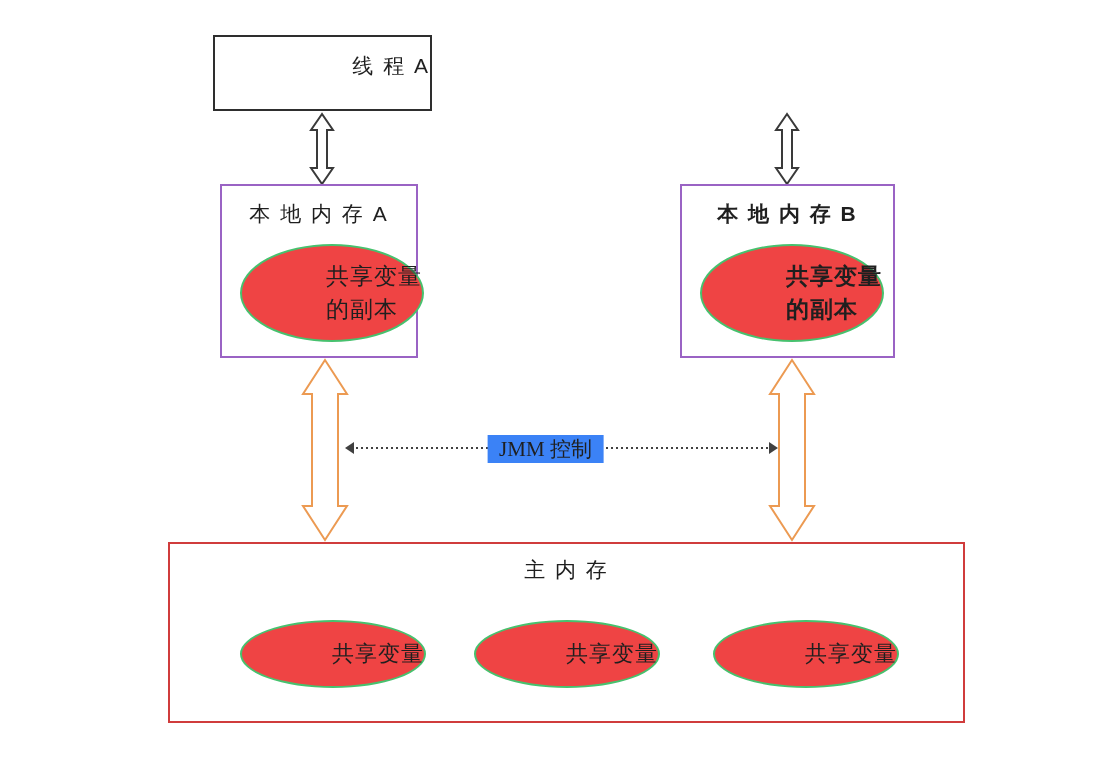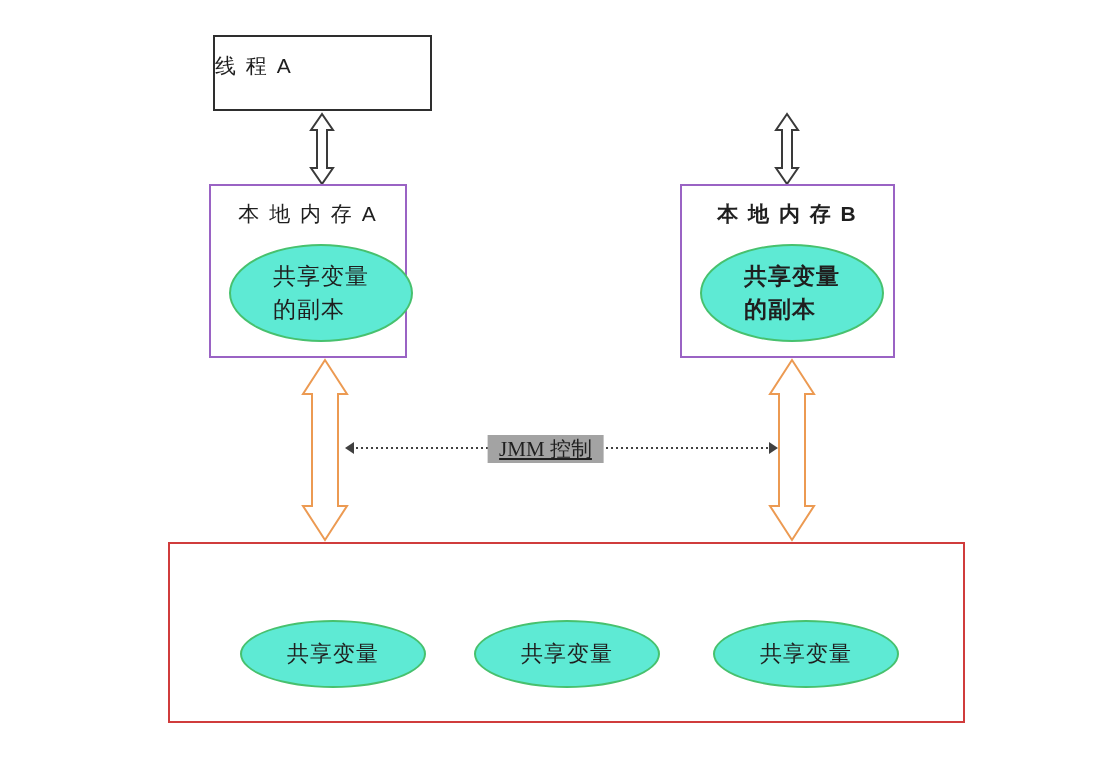--- a/index.html
+++ b/index.html
@@ -4,33 +4,33 @@
 <style>
   html,body{margin:0;padding:0;background:#fff;}
   .canvas{
     position:relative;width:1096px;height:772px;background:#ffffff;
     font-family:"Liberation Sans","DejaVu Sans",sans-serif;
     color:var(--text,#1f1f1f);
   }
   .node{position:absolute;box-sizing:border-box;background:#fff;}
   .thread-box{
     border:2px solid var(--thread-box-border,#2e2e2e);
-    text-align:left;font-size:21px;letter-spacing:2px;
+    text-align:right;font-size:21px;letter-spacing:2px;
   }
   .thread-box .ttl{display:block;margin-top:15px;}
   .local-box{
     border:2px solid var(--local-memory-border,#9a63c4);
     text-align:center;font-size:21px;
   }
   .local-box .ttl{display:block;margin-top:14px;letter-spacing:2px;}
   .ellipse{
     position:absolute;box-sizing:border-box;
     border:2px solid var(--shared-variable-border,#47c16e);
-    border-radius:50%;background:#5eead4;
-    display:flex;align-items:center;justify-content:center;
+    border-radius:50%;background:#ef4444;
+    display:flex;align-items:center;justify-content:flex-end;
   }
   .copy-ellipse{left:18px;top:58px;width:184px;height:98px;}
   .copy-ellipse .lines{text-align:left;font-size:23px;line-height:33px;letter-spacing:1px;}
   .copy-ellipse .lines span{display:block;}
   .main-box{
     border:2px solid var(--main-memory-border,#d03c3c);
     font-size:21px;
   }
   .main-box .ttl{display:block;text-align:center;margin-top:12px;letter-spacing:2px;}
   .main-ellipse{width:186px;height:68px;top:76px;font-size:22px;letter-spacing:1px;}
@@ -41,23 +41,22 @@
   .dotted-connector{position:absolute;left:345px;top:440px;width:433px;height:17px;}
   .dotted-connector .line{
     position:absolute;left:6px;right:6px;top:7px;height:2px;
     background-image:repeating-linear-gradient(to right,var(--dotted-line,#4a4a4a) 0 2px,transparent 2px 5px);
   }
   .tri{position:absolute;width:0;height:0;top:2px;}
   .tri-left{left:0;border-top:6px solid transparent;border-bottom:6px solid transparent;border-right:9px solid var(--dotted-line,#3a3a3a);}
   .tri-right{right:0;border-top:6px solid transparent;border-bottom:6px solid transparent;border-left:9px solid var(--dotted-line,#3a3a3a);}
   .jmm-label{
     position:absolute;left:calc(50% - 16px);top:50%;transform:translate(-50%,-50%);
-    background:#a3a3a3;padding:0 12px;font-size:21px;white-space:nowrap;
+    background:#3b82f6;padding:0 12px;font-size:21px;white-space:nowrap;
     font-family:"Liberation Serif","DejaVu Serif",serif;
-    text-decoration:underline;
   }
 </style>
 </head>
 <body>
 
 <div class="canvas">
 
   <div class="node thread-box" style="left:213px;top:35px;width:219px;height:76px;">
     <span class="ttl">线 程 A</span>
   </div>
@@ -68,21 +67,21 @@
       <polygon points="12,1 1,17 7,17 7,55 1,55 12,71 23,55 17,55 17,17 23,17"></polygon>
     </svg>
   </div>
 
   <div class="arrow arrow-black" style="left:775px;top:113px;">
     <svg width="24" height="72" viewBox="0 0 24 72">
       <polygon points="12,1 1,17 7,17 7,55 1,55 12,71 23,55 17,55 17,17 23,17"></polygon>
     </svg>
   </div>
 
-  <div class="node local-box" style="left:209px;top:184px;width:198px;height:174px;">
+  <div class="node local-box" style="left:220px;top:184px;width:198px;height:174px;">
     <span class="ttl">本 地 内 存 A</span>
     <div class="ellipse copy-ellipse">
       <div class="lines">
         <span>共享变量</span>
         <span>的副本</span>
       </div>
     </div>
   </div>
 
   <div class="node local-box" style="left:680px;top:184px;width:215px;height:174px;font-weight:bold;">
@@ -108,20 +107,21 @@
   </div>
 
   <div class="dotted-connector">
     <div class="tri tri-left"></div>
     <div class="line"></div>
     <div class="tri tri-right"></div>
     <div class="jmm-label">JMM 控制</div>
   </div>
 
   <div class="node main-box" style="left:168px;top:542px;width:797px;height:181px;">
+    <span class="ttl">主 内 存</span>
     <div class="ellipse main-ellipse" style="left:70px;">
       <span>共享变量</span>
     </div>
     <div class="ellipse main-ellipse" style="left:304px;">
       <span>共享变量</span>
     </div>
     <div class="ellipse main-ellipse" style="left:543px;">
       <span>共享变量</span>
     </div>
   </div>

